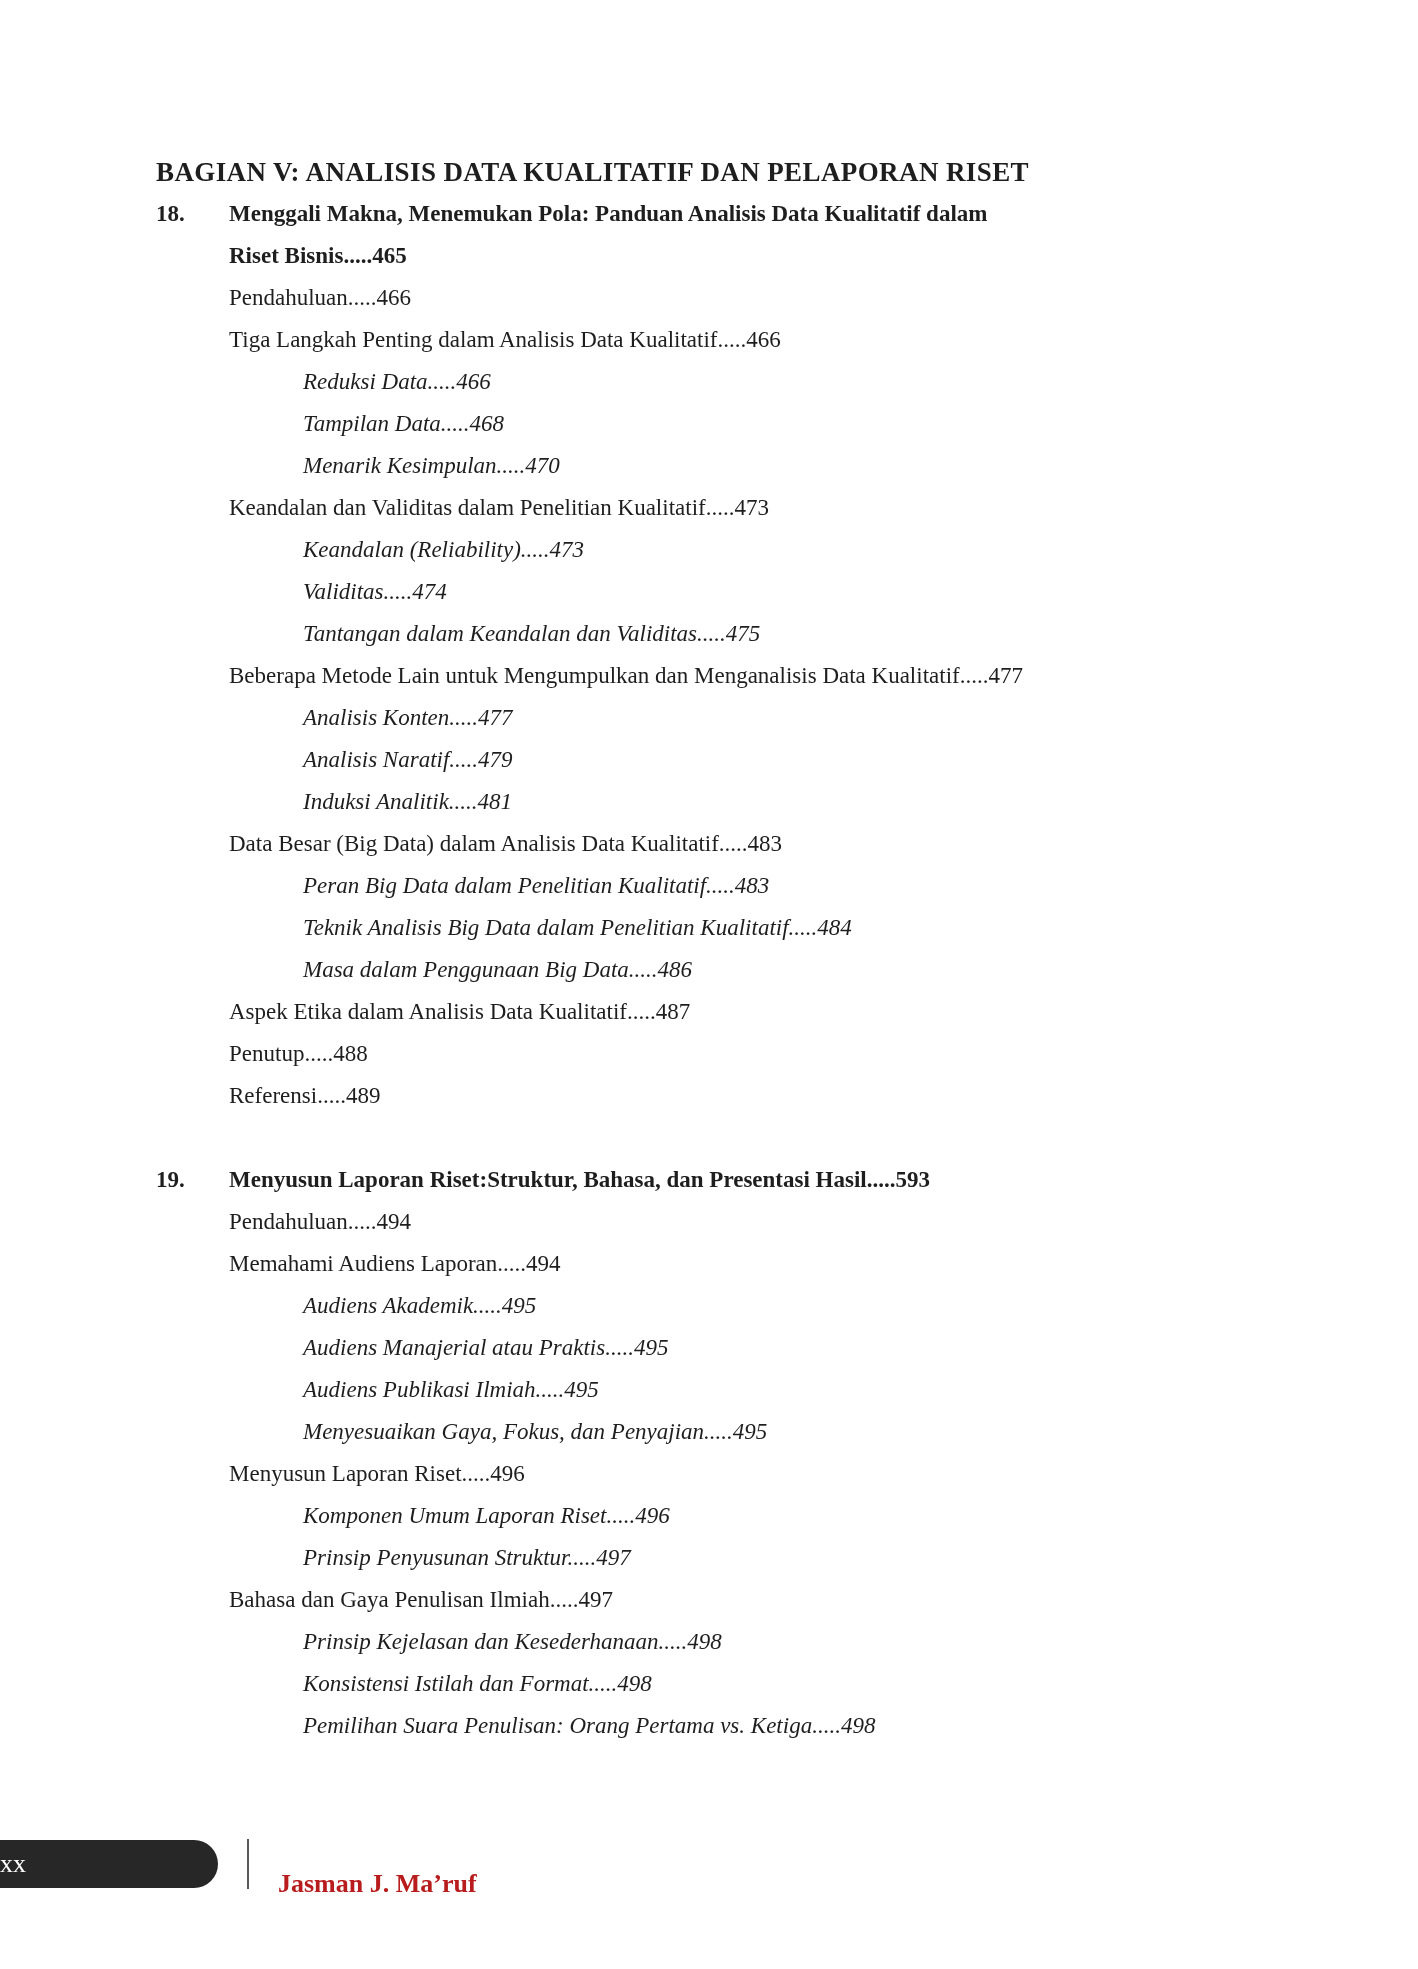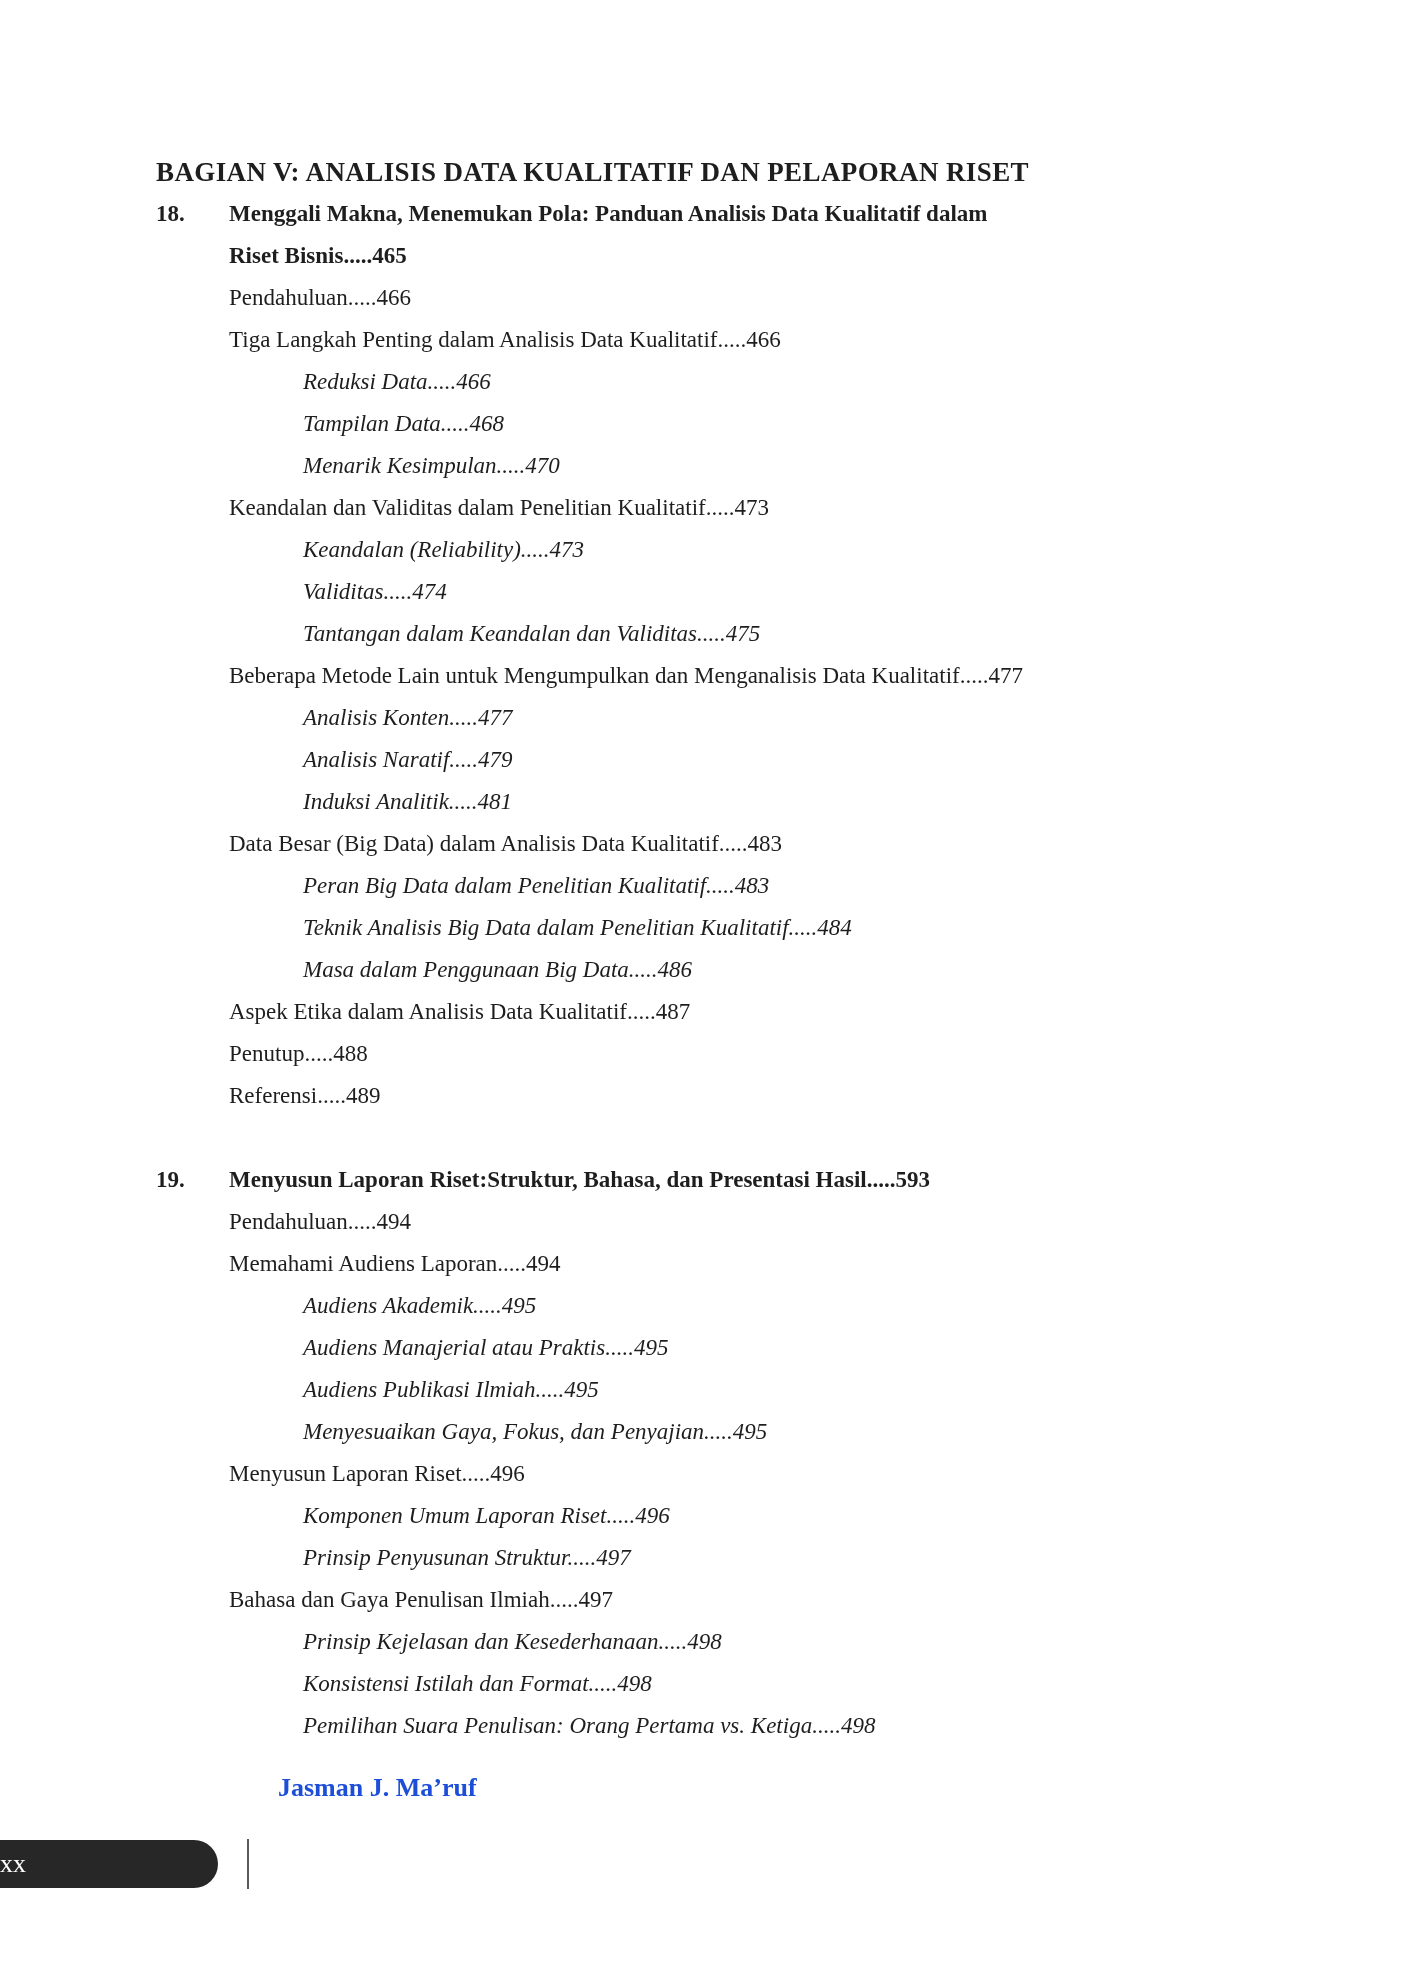--- a/index.html
+++ b/index.html
@@ -78,27 +78,27 @@
     position: absolute;
     left: 247px;
     top: 1839px;
     width: 2px;
     height: 50px;
     background: #5a5a5a;
   }
   .footer-author {
     position: absolute;
     left: 278px;
-    top: 1764px;
+    top: 1860px;
     height: 48px;
     display: flex;
     align-items: center;
     font-weight: bold;
     font-size: 26px;
-    color: #1d4ed8;
+    color: #b91c1c;
     white-space: nowrap;
   }
 </style>
 </head>
 <body>
 
 <div class="page">
 
   <div class="content">
     <div class="part-header">BAGIAN V: ANALISIS DATA KUALITATIF DAN PELAPORAN RISET</div>

